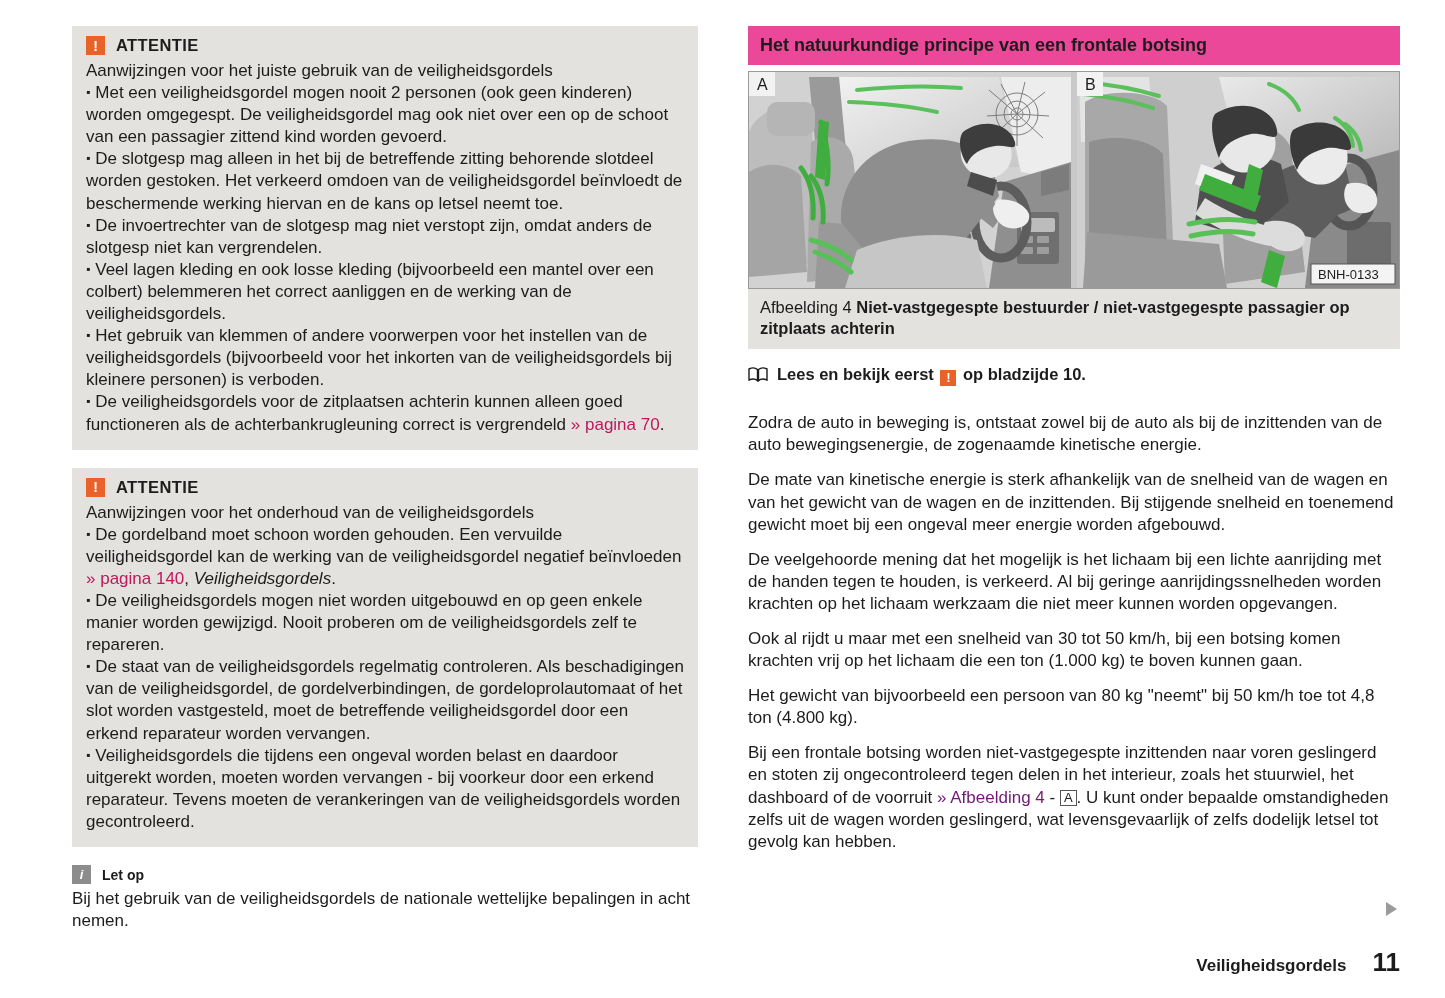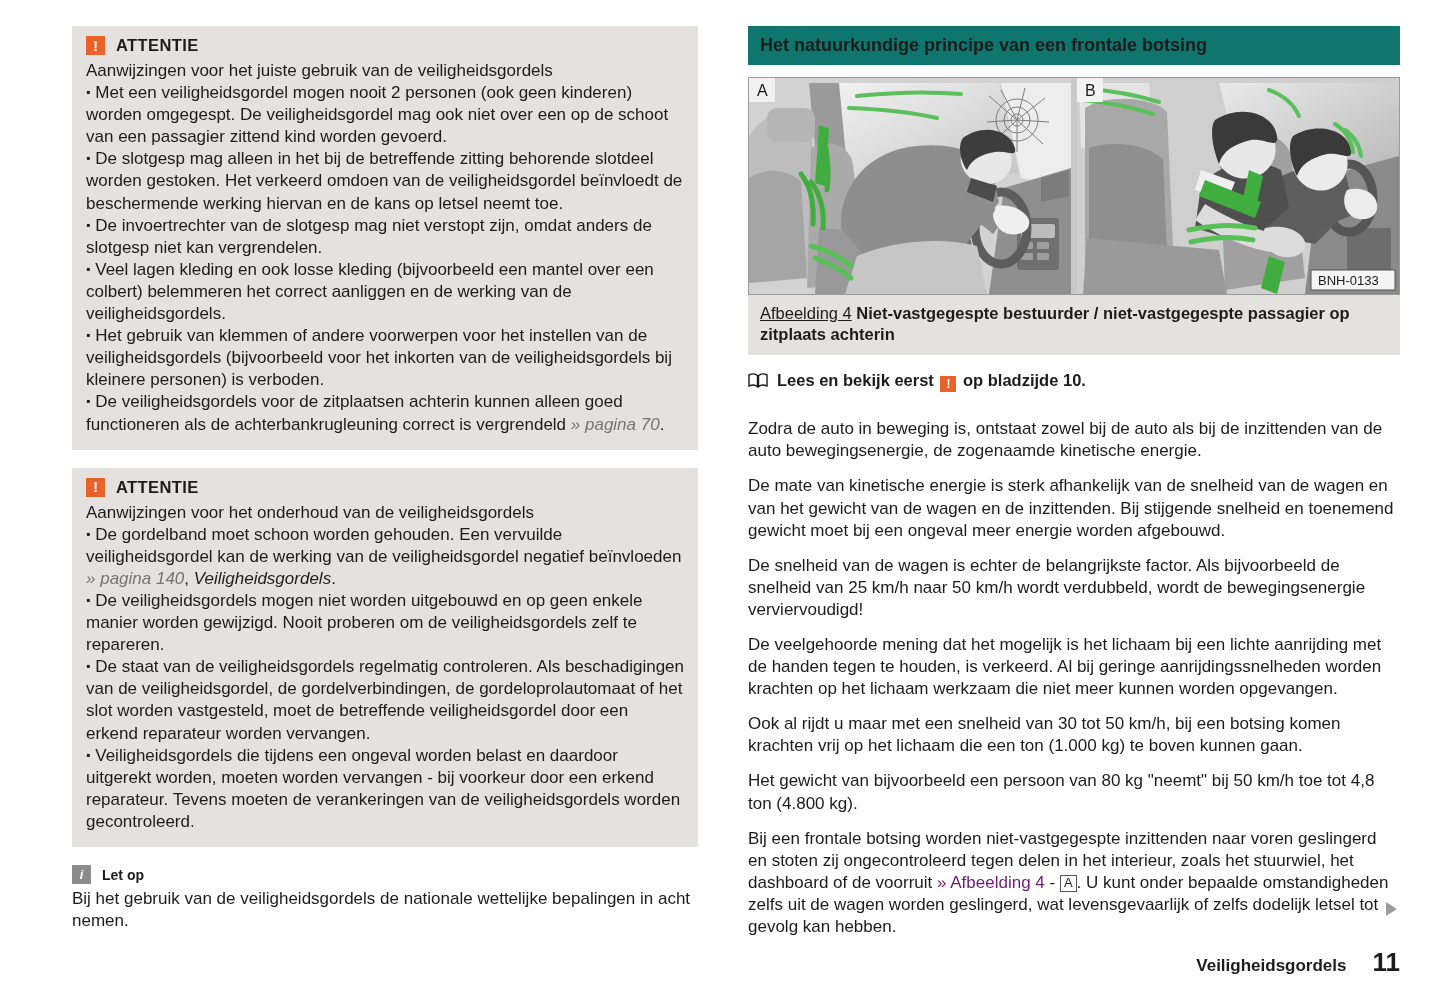--- a/index.html
+++ b/index.html
@@ -77,21 +77,21 @@
   .body-text p { margin: 0; }
 
   .bullet-line::before {
     content: "\25AA";
     font-size: 12px;
     margin-right: 5px;
     position: relative;
     top: -2px;
   }
 
-  .xref { color: #737373; font-style: italic; }
+  .xref { color: #be185d; }
   .xref-green { color: #701a75; }
   .ital { font-style: italic; }
 
   
   .note {
     width: 626px;
     margin-top: 4px;
   }
   .note-head {
     display: flex;
@@ -99,27 +99,27 @@
     gap: 11px;
     margin-bottom: 4px;
   }
   .note-title {
     font-weight: bold;
     font-size: 14px;
   }
 
   
   .section-header {
-    background: #0f766e;
+    background: #ec4899;
     font-weight: bold;
     font-size: 18px;
     padding: 9px 12px 9px 12px;
     box-sizing: border-box;
     width: 652px;
-    margin-bottom: 12px;
+    margin-bottom: 6px;
   }
 
   .figure {
     width: 652px;
     height: 218px;
     border: 1px solid #9a9a9a;
     box-sizing: border-box;
     position: relative;
     overflow: hidden;
     background: #c9c9c9;
@@ -128,21 +128,21 @@
 
   .caption {
     background: #e3e2de;
     width: 652px;
     box-sizing: border-box;
     padding: 8px 12px 10px 12px;
     font-size: 16.5px;
     line-height: 1.28;
     margin-bottom: 16px;
   }
-  .caption .cap-lead { font-weight: normal; text-decoration: underline; }
+  .caption .cap-lead { font-weight: normal; }
   .caption .cap-bold { font-weight: bold; }
 
   .readfirst {
     display: flex;
     align-items: flex-start;
     gap: 9px;
     font-weight: bold;
     font-size: 16.5px;
     margin-bottom: 26px;
   }
@@ -430,21 +430,20 @@
         </svg>
       </span>
       <span><span>Lees en bekijk eerst</span>
         <span class="inline-badge">!</span>
         <span>op bladzijde 10.</span></span>
     </div>
 
     <div class="rc-text">
       <p>Zodra de auto in beweging is, ontstaat zowel bij de auto als bij de inzittenden van de auto bewegingsenergie, de zogenaamde kinetische energie.</p>
       <p>De mate van kinetische energie is sterk afhankelijk van de snelheid van de wagen en van het gewicht van de wagen en de inzittenden. Bij stijgende snelheid en toenemend gewicht moet bij een ongeval meer energie worden afgebouwd.</p>
-      <p>De snelheid van de wagen is echter de belangrijkste factor. Als bijvoorbeeld de snelheid van 25 km/h naar 50 km/h wordt verdubbeld, wordt de bewegingsenergie verviervoudigd!</p>
       <p>De veelgehoorde mening dat het mogelijk is het lichaam bij een lichte aanrijding met de handen tegen te houden, is verkeerd. Al bij geringe aanrijdingssnelheden worden krachten op het lichaam werkzaam die niet meer kunnen worden opgevangen.</p>
       <p>Ook al rijdt u maar met een snelheid van 30 tot 50 km/h, bij een botsing komen krachten vrij op het lichaam die een ton (1.000 kg) te boven kunnen gaan.</p>
       <p>Het gewicht van bijvoorbeeld een persoon van 80 kg "neemt" bij 50 km/h toe tot 4,8 ton (4.800 kg).</p>
       <p><span>Bij een frontale botsing worden niet-vastgegespte inzittenden naar voren geslingerd en stoten zij ongecontroleerd tegen delen in het interieur, zoals het stuurwiel, het dashboard of de voorruit </span><span class="xref-green">» Afbeelding 4</span><span> - </span><span class="boxref">A</span><span>. U kunt onder bepaalde omstandigheden zelfs uit de wagen worden geslingerd, wat levensgevaarlijk of zelfs dodelijk letsel tot gevolg kan hebben.</span></p>
     </div>
 
     <div class="cont-arrow"></div>
 
     <div class="footer">
       <span class="footer-sect">Veiligheidsgordels</span>

